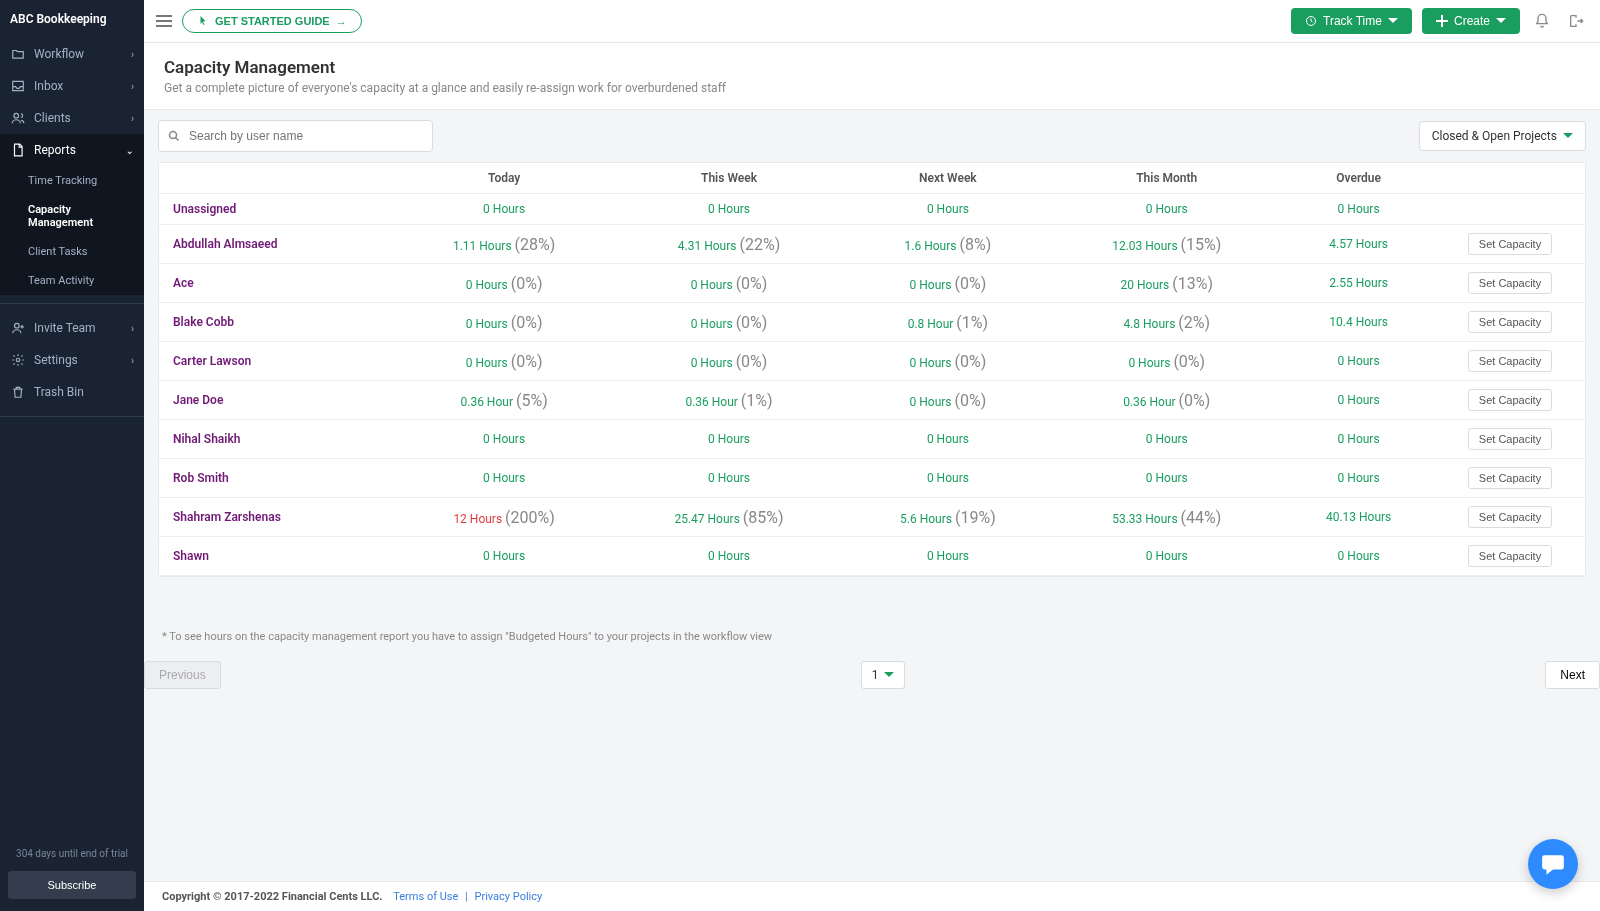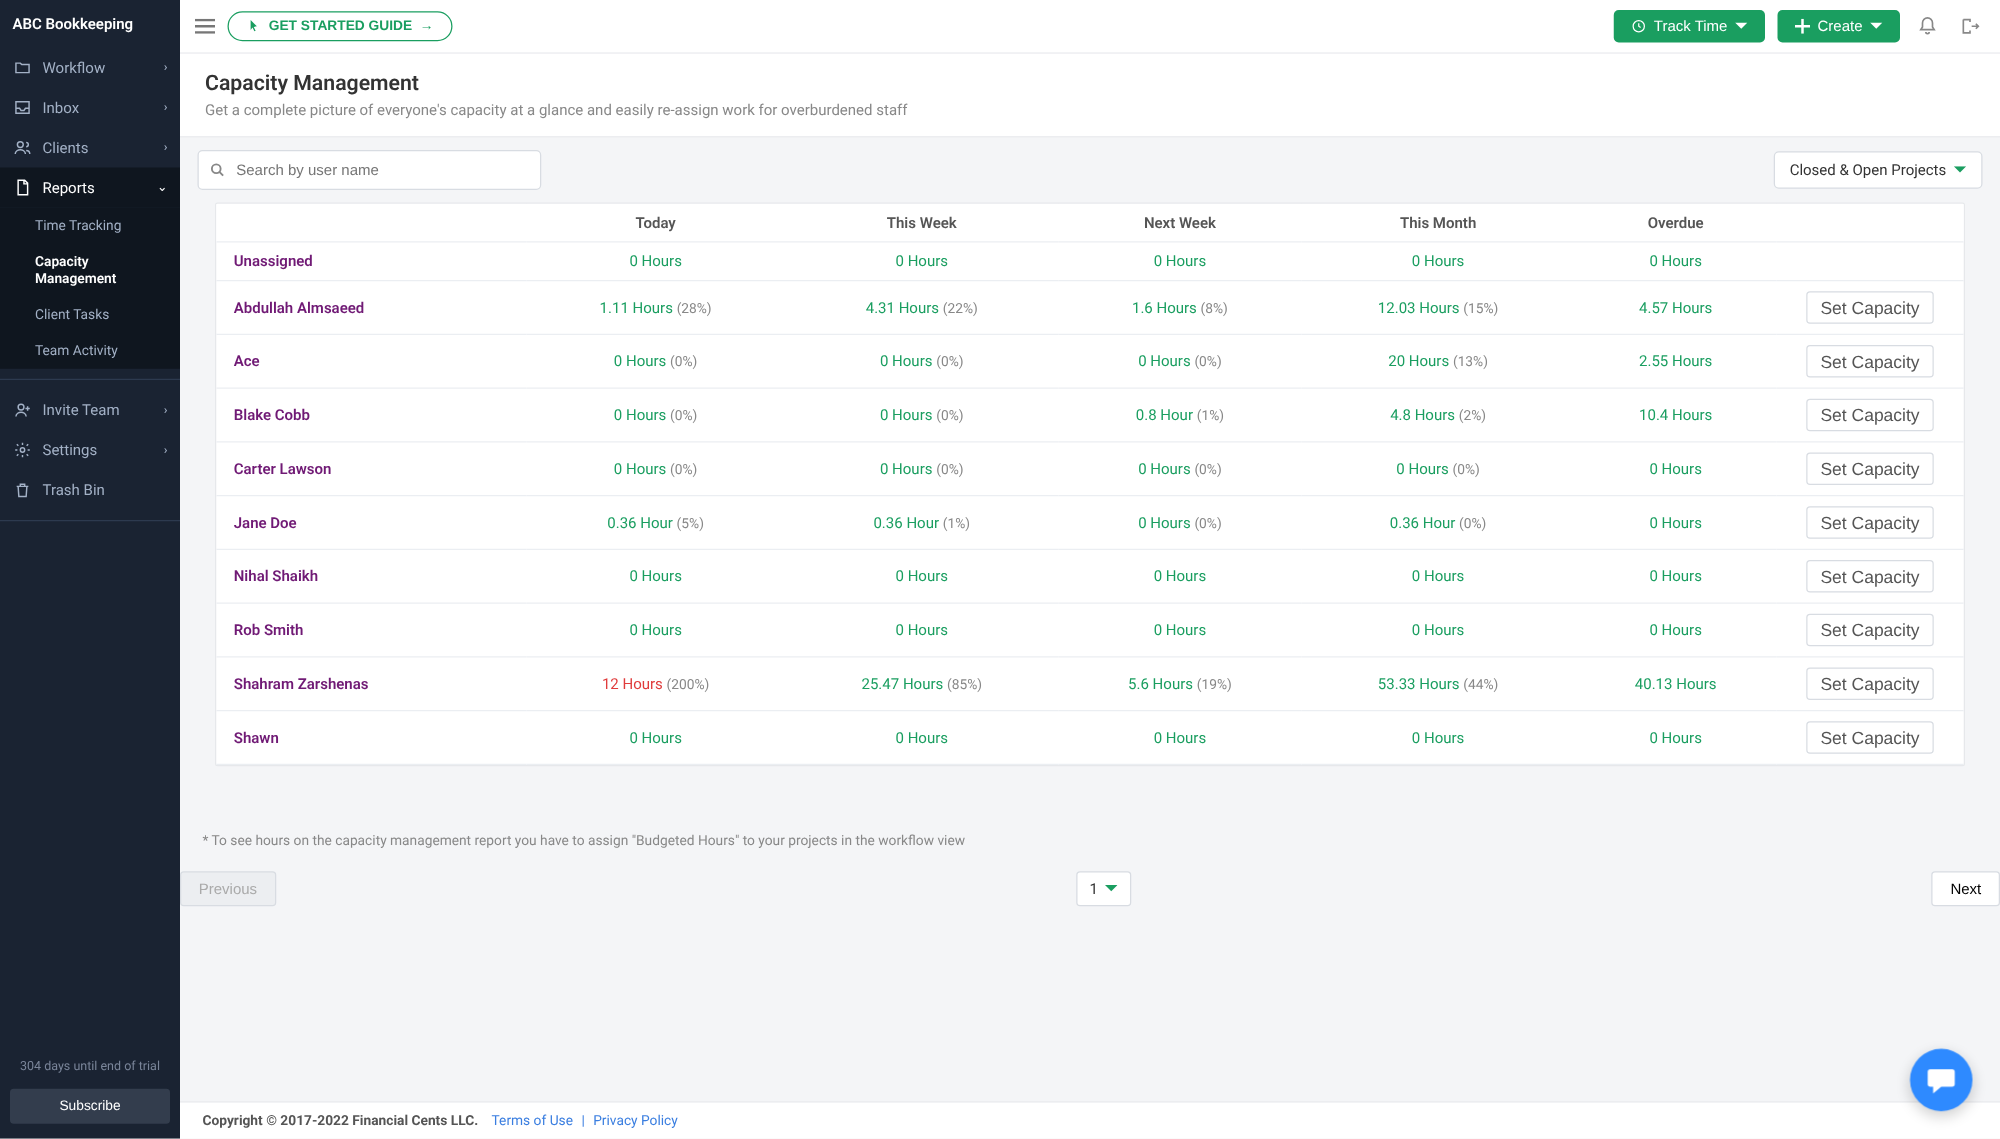--- a/index.html
+++ b/index.html
@@ -36,30 +36,30 @@
     .page-title { font-size: 17px; font-weight: 600; color: #333; margin-bottom: 4px; }
     .page-desc { font-size: 12px; color: #888; }
     
     .toolbar { display: flex; align-items: center; padding: 10px 14px; gap: 10px; }
     .search-wrap { position: relative; }
     .search-input { width: 275px; padding: 8px 10px 8px 30px; border: 1px solid #d8dce2; border-radius: 4px; font-size: 12px; background: #fff; }
     .search-icon { position: absolute; left: 10px; top: 50%; transform: translateY(-50%); color: #888; }
     .filter-dd { margin-left: auto; display: inline-flex; align-items: center; padding: 7px 12px; border: 1px solid #d8dce2; border-radius: 4px; font-size: 12px; background: #fff; cursor: pointer; gap: 6px; }
     .filter-dd .chev { color: #1a9e60; }
     
-    .table-wrap { margin: 0 28px; background: #fff; border: 1px solid #e6e8eb; border-radius: 2px; overflow: hidden; }
+    .table-wrap { margin: 0 14px; background: #fff; border: 1px solid #e6e8eb; border-radius: 2px; overflow: hidden; }
     table { width: 100%; border-collapse: collapse; }
     th, td { border-bottom: 1px solid #ebeef2; padding: 8px 10px; text-align: center; font-size: 12px; }
     th:first-child, td:first-child { text-align: left; padding-left: 14px; }
     th { font-weight: 600; color: #555; background: #fff; }
     td.name { font-weight: 600; color: #701a75; }
     .hours-green { color: #1a9e60; }
     .hours-red { color: #e03c3c; }
-    .pct { color: #888; font-size: 11px; }
-    .set-cap-btn { padding: 4px 10px; border: 1px solid #d8dce2; background: #fff; font-size: 14px; border-radius: 3px; cursor: pointer; color: #555; }
+    .pct { color: #888; font-size: 16px; }
+    .set-cap-btn { padding: 4px 10px; border: 1px solid #d8dce2; background: #fff; font-size: 11px; border-radius: 3px; cursor: pointer; color: #555; }
     td:last-child, th:last-child { width: 150px; }
     
     .note { padding: 8px 18px; font-size: 11px; color: #888; margin-top: 45px; }
     .pagination { display: flex; justify-content: space-between; align-items: center; gap: 6px; padding: 10px 0 20px; }
     .page-btn { padding: 6px 14px; border: 1px solid #d8dce2; background: #fff; border-radius: 3px; font-size: 12px; cursor: pointer; }
     .page-btn:disabled { background: #eceef1; color: #aaa; cursor: not-allowed; }
     .page-select { display: inline-flex; align-items: center; padding: 6px 10px; border: 1px solid #d8dce2; background: #fff; border-radius: 3px; font-size: 12px; cursor: pointer; gap: 6px; }
     .page-select .chev { color: #1a9e60; }
     
     .footer { margin-top: auto; padding: 8px 18px; background: #fff; border-top: 1px solid #e6e8eb; font-size: 11px; color: #555; }

